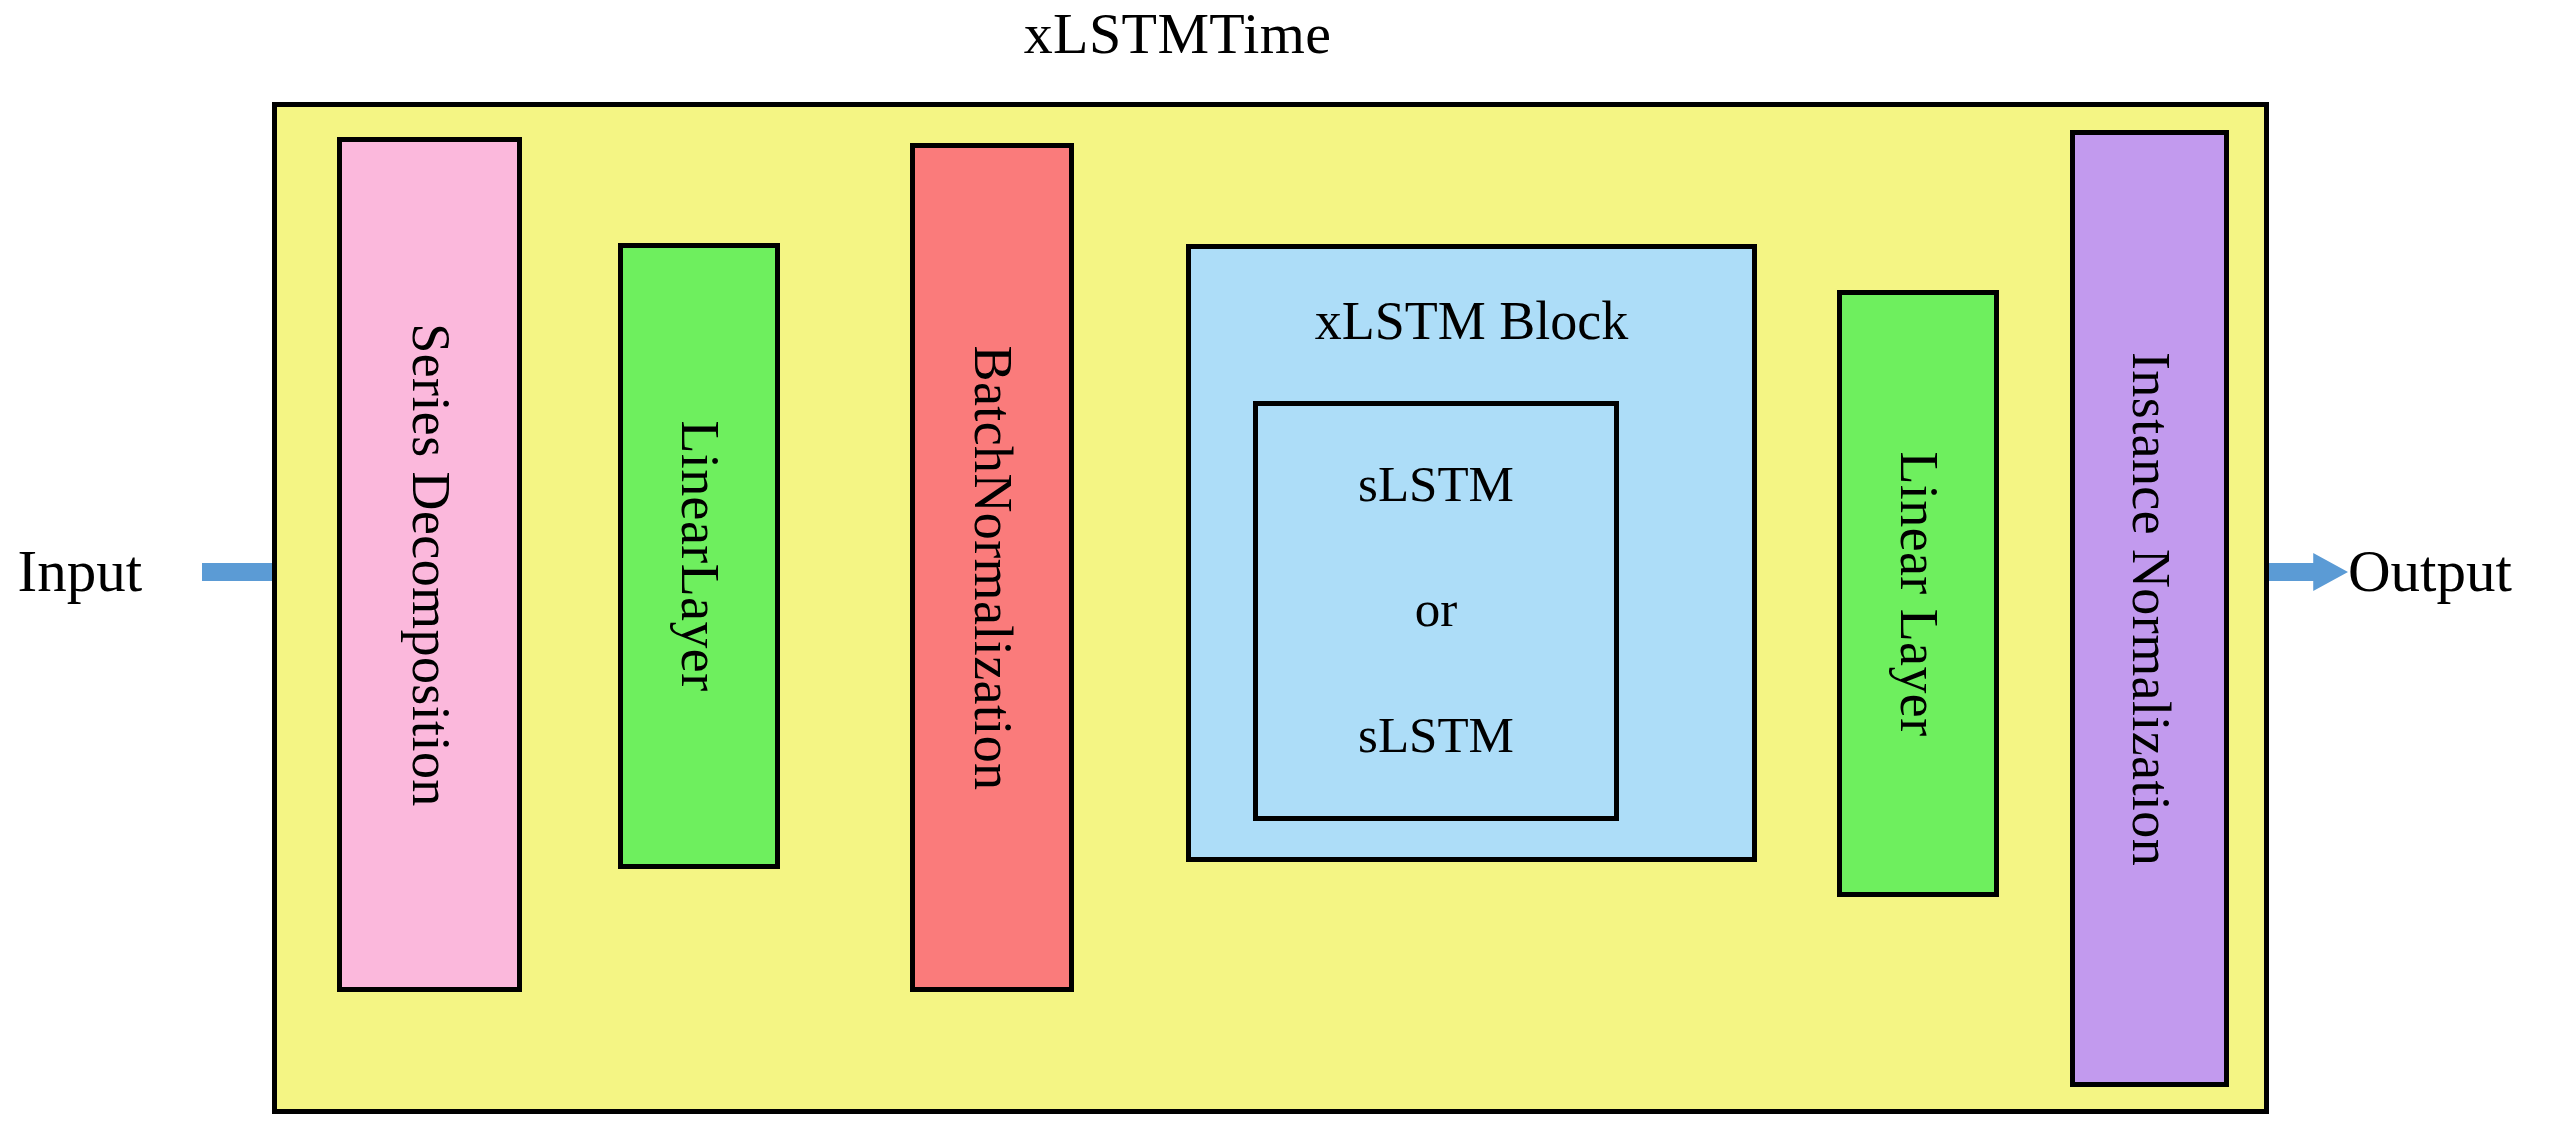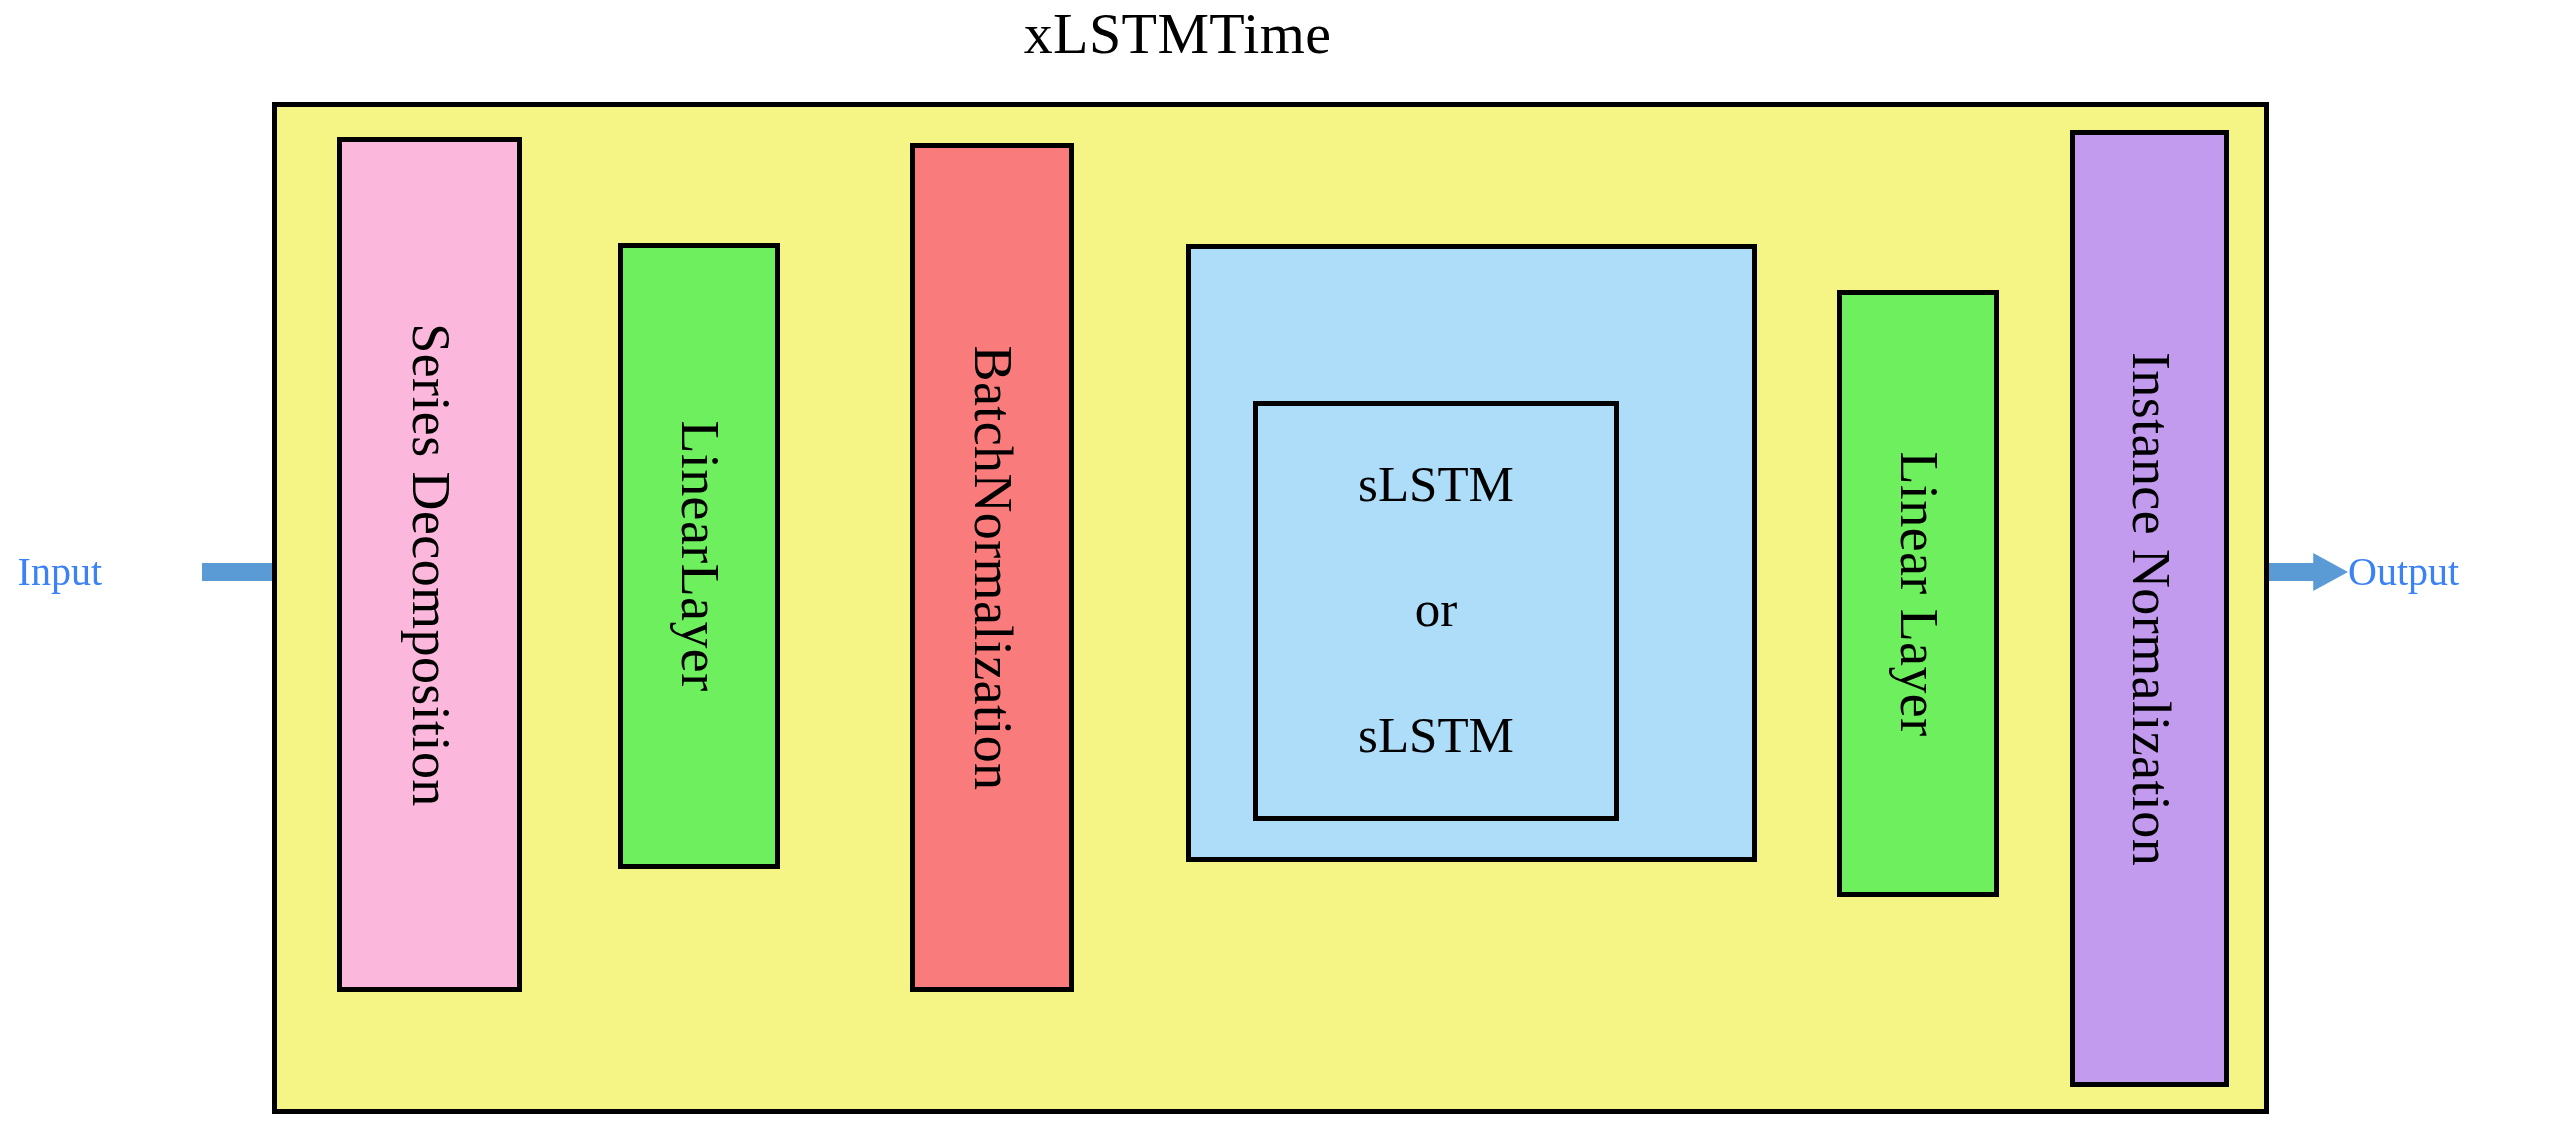--- a/index.html
+++ b/index.html
@@ -128,23 +128,23 @@
   .xlstm-inner-lines > div {
     font-size: 51px;
     line-height: 54px;
     white-space: nowrap;
     text-align: center;
   }
 
   
   .end-label {
     position: absolute;
-    font-size: 40px;
+    font-size: 59px;
     line-height: 63px;
-    color: #3b82f6;
+    color: #000000;
     white-space: nowrap;
   }
   .label-input  { left: 6.6px;    top: 540px; }
   .label-output { left: 2337px; top: 540px; }
 
   
   .arrow {
     position: absolute;
     height: 38px;
     display: block;
@@ -213,20 +213,21 @@
 
   <div class="stage-box box-linear-layer-1">
     <div class="vlabel">LinearLayer</div>
   </div>
 
   <div class="stage-box box-batch-normalization">
     <div class="vlabel">BatchNormalization</div>
   </div>
 
   <div class="stage-box box-xlstm">
+    <div class="xlstm-heading">xLSTM Block</div>
     <div class="xlstm-inner-box">
       <div class="xlstm-inner-lines">
         <div>sLSTM</div>
         <div>or</div>
         <div>sLSTM</div>
       </div>
     </div>
   </div>
 
   <div class="stage-box box-linear-layer-2">

